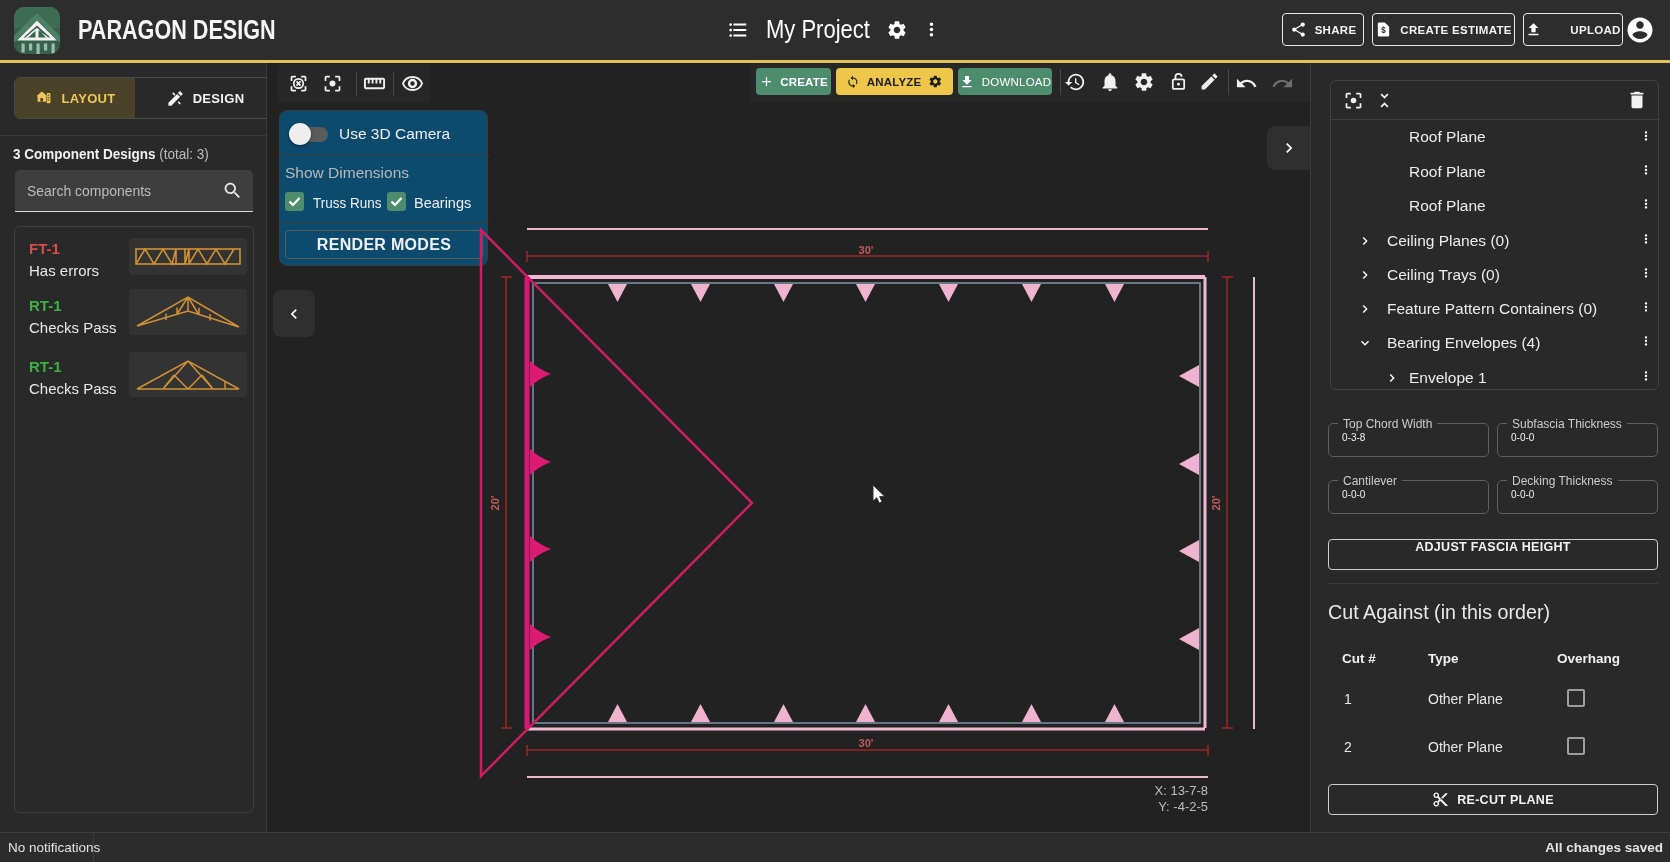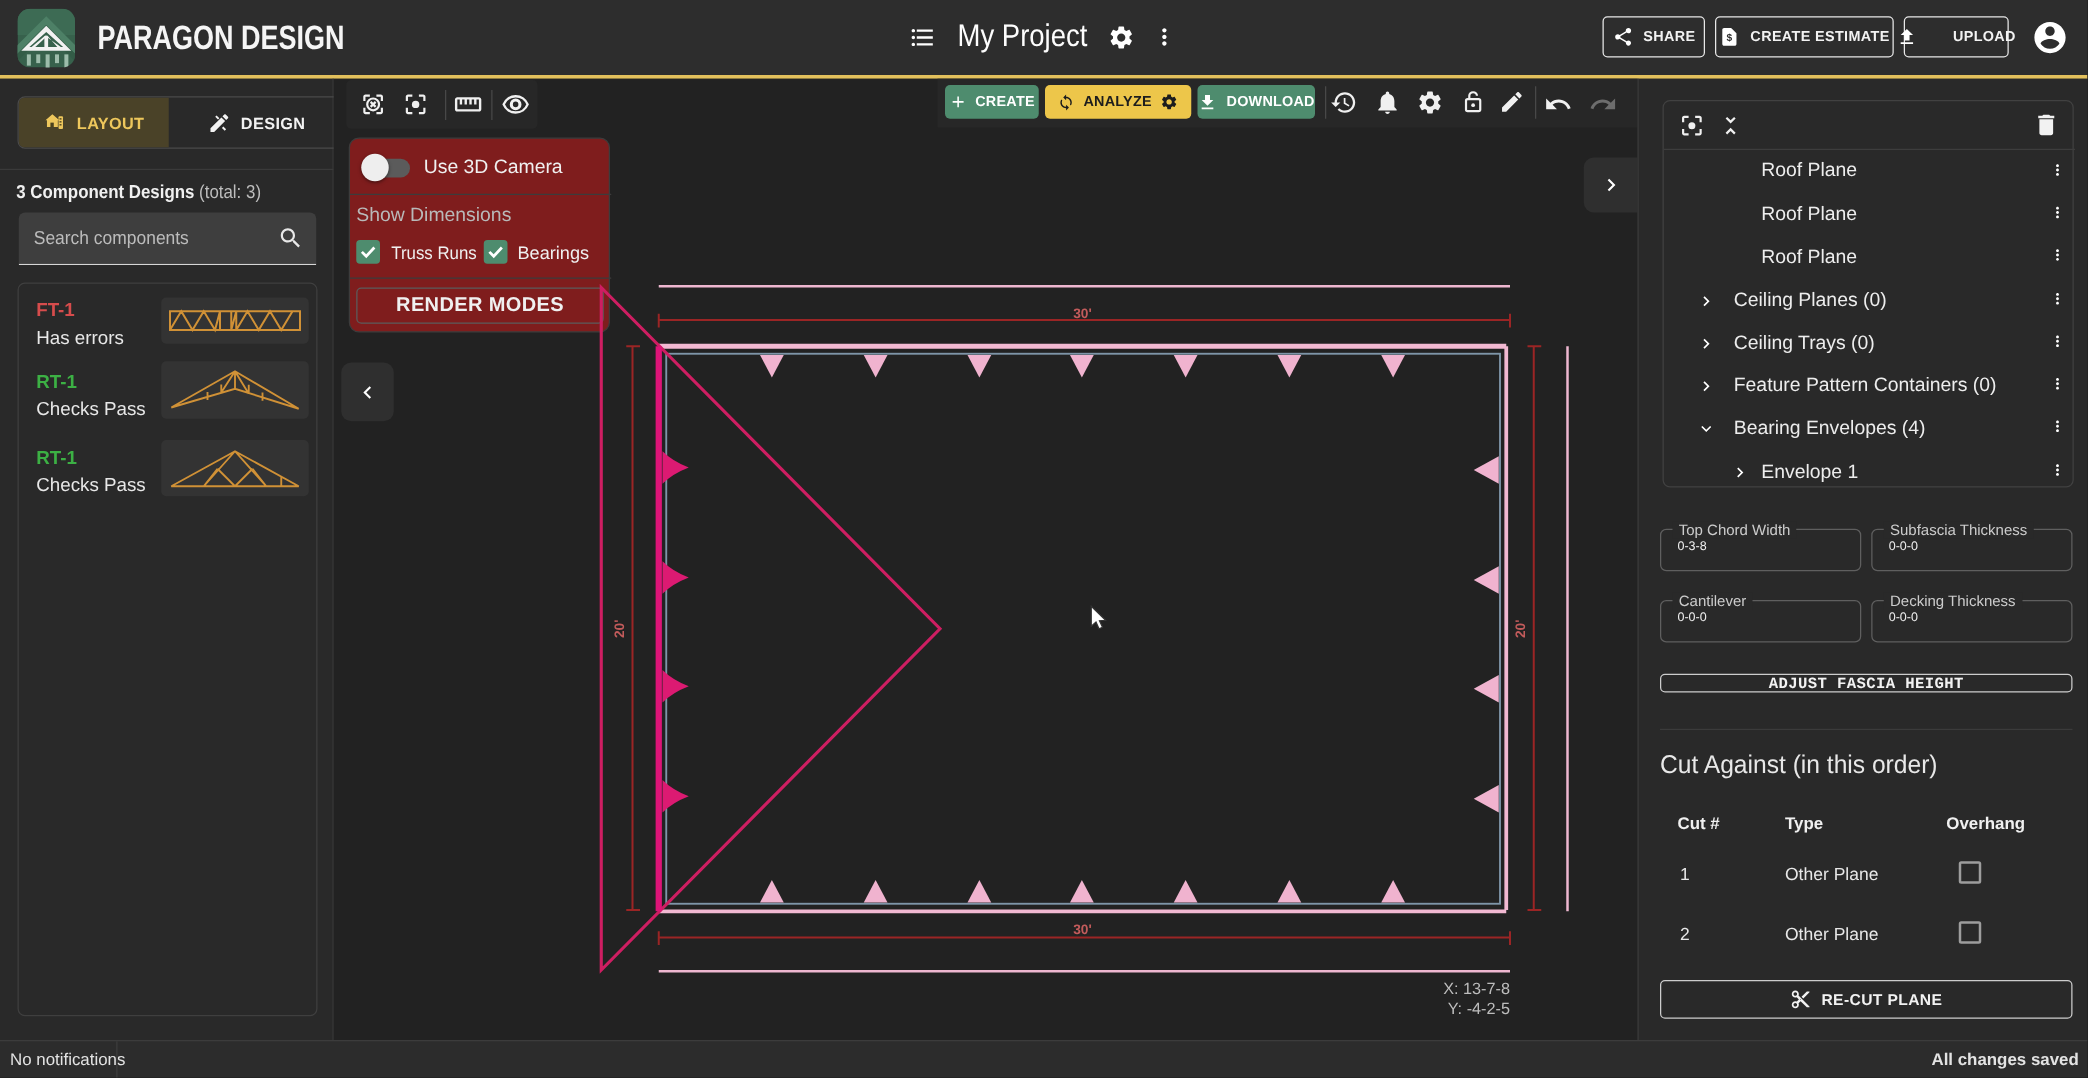--- a/index.html
+++ b/index.html
@@ -78,21 +78,21 @@
         </svg>
       <span>SHARE</span>
     </div>
     <div class="obtn" style="position:absolute; left:1372px; top:13px; width:143px; justify-content:center;">
       <svg width="17" height="17" viewBox="0 0 24 24">
           <path d="M14 2H6c-1.1 0-2 .9-2 2v16c0 1.1.9 2 2 2h12c1.1 0 2-.9 2-2V8l-6-6z" fill="#fff"></path>
           <text x="12" y="16.5" font-size="11.5" font-weight="bold" text-anchor="middle" fill="#2d2d2d" font-family="Liberation Sans">$</text>
         </svg>
       <span>CREATE ESTIMATE</span>
     </div>
-    <div class="obtn" style="position:absolute; left:1523px; top:13px; width:84px; justify-content:center;gap:28px;">
+    <div class="obtn" style="position:absolute; left:1523px; top:13px; width:100px; justify-content:center;gap:28px;">
       <svg width="17" height="17" viewBox="0 0 24 24" fill="#fff">
           <path d="M9 16h6v-6h4l-7-7-7 7h4zm-4 2h14v2H5z"></path>
         </svg>
       <span>UPLOAD</span>
     </div>
     <svg class="abs" style="left:1625px; top:15px;" width="30" height="30" viewBox="0 0 24 24" fill="#fff">
       <path d="M12 2C6.48 2 2 6.48 2 12s4.48 10 10 10 10-4.48 10-10S17.52 2 12 2zm0 3c1.66 0 3 1.34 3 3s-1.34 3-3 3-3-1.34-3-3 1.34-3 3-3zm0 14.2c-2.5 0-4.71-1.28-6-3.22.03-1.99 4-3.08 6-3.08 1.99 0 5.97 1.09 6 3.08-1.29 1.94-3.5 3.22-6 3.22z"></path>
     </svg>
   </div>
   <div id="goldline"></div>
@@ -198,21 +198,21 @@
         </svg>
       <span style="color:#1d1d1d; font-size:11.5px; font-weight:700; letter-spacing:.2px;">ANALYZE</span>
       <svg style="margin-left:auto;" width="17" height="17" viewBox="0 0 24 24" fill="#1d1d1d">
           <path d="M19.14 12.94c.04-.3.06-.61.06-.94s-.02-.64-.07-.94l2.03-1.58c.18-.14.23-.41.12-.61l-1.92-3.32c-.12-.22-.37-.29-.59-.22l-2.39.96c-.5-.38-1.03-.7-1.62-.94l-.36-2.54c-.04-.24-.24-.41-.48-.41h-3.84c-.24 0-.43.17-.47.41l-.36 2.54c-.59.24-1.13.57-1.62.94l-2.39-.96c-.22-.08-.47 0-.59.22L2.74 8.87c-.12.21-.08.47.12.61l2.03 1.58c-.05.3-.09.63-.09.94s.02.64.07.94l-2.03 1.58c-.18.14-.23.41-.12.61l1.92 3.32c.12.22.37.29.59.22l2.39-.96c.5.38 1.03.7 1.62.94l.36 2.54c.05.24.24.41.48.41h3.84c.24 0 .44-.17.47-.41l.36-2.54c.59-.24 1.13-.56 1.62-.94l2.39.96c.22.08.47 0 .59-.22l1.92-3.32c.12-.22.07-.47-.12-.61l-2.01-1.58zM12 15.6c-1.98 0-3.6-1.62-3.6-3.6s1.62-3.6 3.6-3.6 3.6 1.62 3.6 3.6-1.62 3.6-3.6 3.6z"></path>
         </svg>
     </div>
     <div class="abs" style="left:691px; top:5px; width:94px; height:27px; background:#4e8c6e; border-radius:4px; display:flex; align-items:center; justify-content:center; gap:7px;">
       <svg width="16" height="16" viewBox="0 0 24 24" fill="#fff">
           <path d="M19 9h-4V3H9v6H5l7 7 7-7zM5 18v2h14v-2H5z"></path>
         </svg>
-      <span style="color:#fff; font-size:11.5px; font-weight:700; letter-spacing:.2px;">DOWNLOAD</span>
+      <span style="color:#fff; font-size:11.5px; font-weight:400; letter-spacing:.2px;">DOWNLOAD</span>
     </div>
     <div class="abs" style="left:793px; top:6px; width:1px; height:26px; background:#484848;"></div>
     <svg class="abs" style="left:797px; top:8px;" width="22" height="22" viewBox="0 0 24 24" fill="#f0f0f0">
         <path d="M13 3c-4.97 0-9 4.03-9 9H1l3.89 3.89.07.14L9 12H6c0-3.87 3.13-7 7-7s7 3.13 7 7-3.13 7-7 7c-1.93 0-3.68-.79-4.94-2.06l-1.42 1.42C8.27 19.99 10.51 21 13 21c4.97 0 9-4.03 9-9s-4.03-9-9-9zm-1 5v5l4.28 2.54.72-1.21-3.5-2.08V8H12z"></path>
       </svg>
     <svg class="abs" style="left:832px; top:8px;" width="22" height="22" viewBox="0 0 24 24" fill="#f0f0f0">
         <path d="M12 22c1.1 0 2-.9 2-2h-4c0 1.1.89 2 2 2zm6-6v-5c0-3.07-1.64-5.64-4.5-6.32V4c0-.83-.67-1.5-1.5-1.5s-1.5.67-1.5 1.5v.68C7.63 5.36 6 7.92 6 11v5l-2 2v1h16v-1l-2-2z"></path>
       </svg>
     <svg class="abs" style="left:866px; top:8px;" width="22" height="22" viewBox="0 0 24 24" fill="#f0f0f0">
         <path d="M19.14 12.94c.04-.3.06-.61.06-.94s-.02-.64-.07-.94l2.03-1.58c.18-.14.23-.41.12-.61l-1.92-3.32c-.12-.22-.37-.29-.59-.22l-2.39.96c-.5-.38-1.03-.7-1.62-.94l-.36-2.54c-.04-.24-.24-.41-.48-.41h-3.84c-.24 0-.43.17-.47.41l-.36 2.54c-.59.24-1.13.57-1.62.94l-2.39-.96c-.22-.08-.47 0-.59.22L2.74 8.87c-.12.21-.08.47.12.61l2.03 1.58c-.05.3-.09.63-.09.94s.02.64.07.94l-2.03 1.58c-.18.14-.23.41-.12.61l1.92 3.32c.12.22.37.29.59.22l2.39-.96c.5.38 1.03.7 1.62.94l.36 2.54c.05.24.24.41.48.41h3.84c.24 0 .44-.17.47-.41l.36-2.54c.59-.24 1.13-.56 1.62-.94l2.39.96c.22.08.47 0 .59-.22l1.92-3.32c.12-.22.07-.47-.12-.61l-2.01-1.58zM12 15.6c-1.98 0-3.6-1.62-3.6-3.6s1.62-3.6 3.6-3.6 3.6 1.62 3.6 3.6-1.62 3.6-3.6 3.6z"></path>
@@ -226,21 +226,21 @@
         <path d="M3 17.25V21h3.75L17.81 9.94l-3.75-3.75L3 17.25zM20.71 7.04c.39-.39.39-1.02 0-1.41l-2.34-2.34c-.39-.39-1.02-.39-1.41 0l-1.83 1.83 3.75 3.75 1.83-1.83z"></path>
       </svg>
     <div class="abs" style="left:961px; top:6px; width:1px; height:26px; background:#484848;"></div>
     <svg class="abs" style="left:968px; top:9px;" width="23" height="23" viewBox="0 0 24 24" fill="#f0f0f0">
         <path d="M12.5 8c-2.65 0-5.05.99-6.9 2.6L2 7v9h9l-3.62-3.62c1.39-1.16 3.16-1.88 5.12-1.88 3.54 0 6.55 2.31 7.6 5.5l2.37-.78C21.08 11.03 17.15 8 12.5 8z"></path>
       </svg>
     <svg class="abs" style="left:1004px; top:9px;" width="23" height="23" viewBox="0 0 24 24" fill="#6d6d6d">
         <path d="M18.4 10.6C16.55 8.99 14.15 8 11.5 8c-4.65 0-8.58 3.03-9.96 7.22L3.9 16c1.05-3.19 4.05-5.5 7.6-5.5 1.95 0 3.73.72 5.12 1.88L13 16h9V7l-3.6 3.6z"></path>
       </svg>
 
-    <div class="abs" style="left:12px; top:47px; width:209px; height:156px; background:#7f1d1d; border:1px solid #3c3c3c; border-radius:8px;">
+    <div class="abs" style="left:12px; top:47px; width:209px; height:156px; background:#0c4a6e; border:1px solid #3c3c3c; border-radius:8px;">
       <div class="abs" style="left:12px; top:16px; width:36px; height:15px; background:#5b5b5b; border-radius:8px;"></div>
       <div class="abs" style="left:9px; top:12px; width:22px; height:22px; background:#eeeeee; border-radius:50%; box-shadow:0 1px 3px rgba(0,0,0,.5);"></div>
       <div class="abs" style="left:59px; top:14px; font-size:15.5px; color:#f0f0f0;">Use 3D Camera</div>
       <div class="abs" style="left:0px; top:44px; width:209px; height:1px; background:#3c3c3c;"></div>
       <div class="abs" style="left:5px; top:53px; font-size:15.5px; color:#b9b9b9;">Show Dimensions</div>
       <div class="abs" style="left:5px; top:81px; width:19px; height:19px; background:#4e8c6e; border-radius:3px;">
         <svg width="19" height="19" viewBox="0 0 19 19">
             <path d="M4.5 9.5 L8 13 L14.5 6" stroke="#fff" stroke-width="2.2" fill="none"></path>
           </svg>
       </div>
@@ -430,21 +430,21 @@
         <span class="val">0-0-0</span>
     </div>
     <div class="fieldwrap" style="left:17px; top:417px; width:161px;">
       <span class="lbl">Cantilever</span>
         <span class="val">0-0-0</span>
     </div>
     <div class="fieldwrap" style="left:186px; top:417px; width:161px;">
       <span class="lbl">Decking Thickness</span>
         <span class="val">0-0-0</span>
     </div>
-    <div class="abs" style="left:17px; top:476px; width:330px; height:15px; border:1.5px solid #cdcdcd; border-radius:4px; display:flex; align-items:flex-start; justify-content:center;font-family:Liberation Mono, monospace;">
+    <div class="abs" style="left:17px; top:476px; width:330px; height:31px; border:1.5px solid #cdcdcd; border-radius:4px; display:flex; align-items:flex-start; justify-content:center;">
       <span style="font-size:12.5px; font-weight:700; color:#f2f2f2; letter-spacing:.3px;">ADJUST FASCIA HEIGHT</span>
     </div>
     <div class="abs" style="left:17px; top:520px; width:330px; height:1px; background:#3b3b3b;"></div>
     <div class="abs" style="left:17px; top:537px; font-size:20.5px; color:#e8e8e8; transform:scaleX(.96); transform-origin:left;">Cut Against (in this order)</div>
     <div class="abs" style="left:31px; top:588px; font-size:13.5px; font-weight:700; color:#f0f0f0;">Cut #</div>
     <div class="abs" style="left:117px; top:588px; font-size:13.5px; font-weight:700; color:#f0f0f0;">Type</div>
     <div class="abs" style="left:246px; top:588px; font-size:13.5px; font-weight:700; color:#f0f0f0;">Overhang</div>
     <div class="abs" style="left:33px; top:628px; font-size:14px; color:#e8e8e8;">1</div>
     <div class="abs" style="left:117px; top:628px; font-size:14px; color:#e8e8e8;">Other Plane</div>
     <div class="abs" style="left:256px; top:626px; width:18px; height:18px; border:2px solid #9d9d9d; border-radius:2px;"></div>

